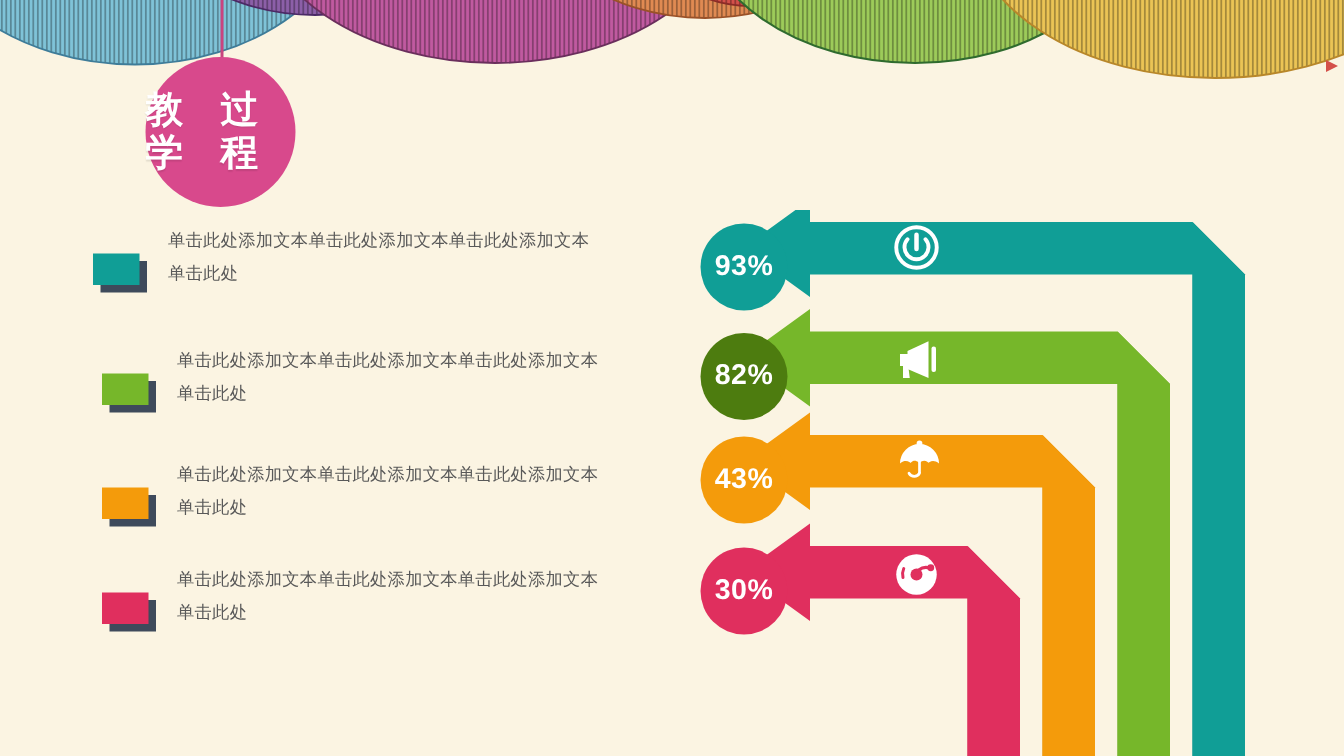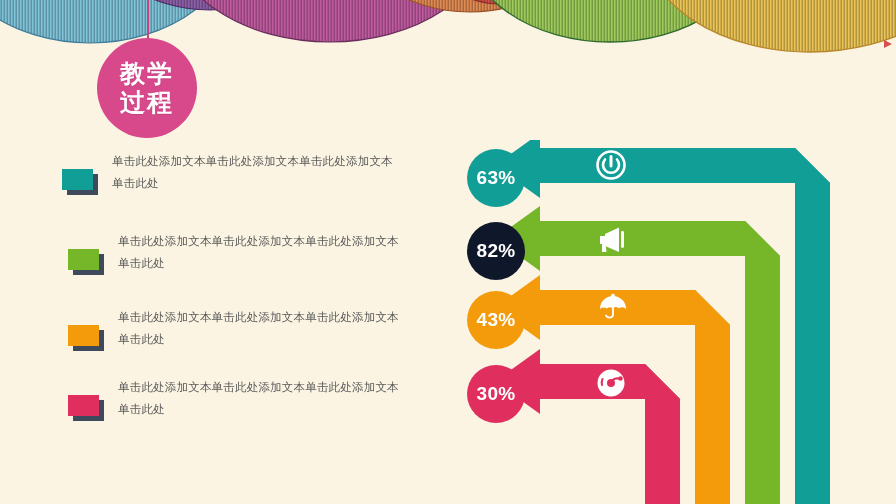--- a/index.html
+++ b/index.html
@@ -30,21 +30,21 @@
     left: 147px; top: 0px;
     width: 2px; height: 46px;
     background: #C9447F;
   }
   #title-badge {
     position: absolute;
     left: 97px; top: 38px;
     width: 100px; height: 100px;
     border-radius: 50%;
     background: #D8498C;
-    display: flex; flex-direction: column;
+    display: flex; flex-direction: row;
     align-items: center; justify-content: center;
     color: #FFFFFF;
     line-height: 1.18;
   }
   #title-badge .tline {
     font-size: 25px;
     font-weight: bold;
     letter-spacing: 2px;
     text-shadow: 0 1px 1px rgba(0,0,0,.10);
   }
@@ -255,23 +255,23 @@
         <circle cx="14" cy="15" r="13.5" fill="#FFFFFF"></circle>
         <circle cx="14" cy="15" r="4" fill="#E02F5E"></circle>
         <path d="M 15.5 12 A 8 8 0 0 1 23.5 11" stroke="#E02F5E" stroke-width="2.2" fill="none" stroke-linecap="round"></path>
         <path d="M 5.5 11 A 9 9 0 0 0 5 17" stroke="#E02F5E" stroke-width="2" fill="none" stroke-linecap="round"></path>
         <circle cx="23.5" cy="10.5" r="2.3" fill="#E02F5E"></circle>
       </g>
     </svg>
   </div>
 
   <div class="pct-circle" style="left:467px; top:149px; background:#109E96;">
-    <span>63%</span>
-  </div>
-  <div class="pct-circle" style="left:467px; top:222px; background:#0f172a;">
+    <span>93%</span>
+  </div>
+  <div class="pct-circle" style="left:467px; top:222px; background:#4d7c0f;">
     <span>82%</span>
   </div>
   <div class="pct-circle" style="left:467px; top:291px; background:#F49B0B;">
     <span>43%</span>
   </div>
   <div class="pct-circle" style="left:467px; top:365px; background:#E02F5E;">
     <span>30%</span>
   </div>
 
 </div>

